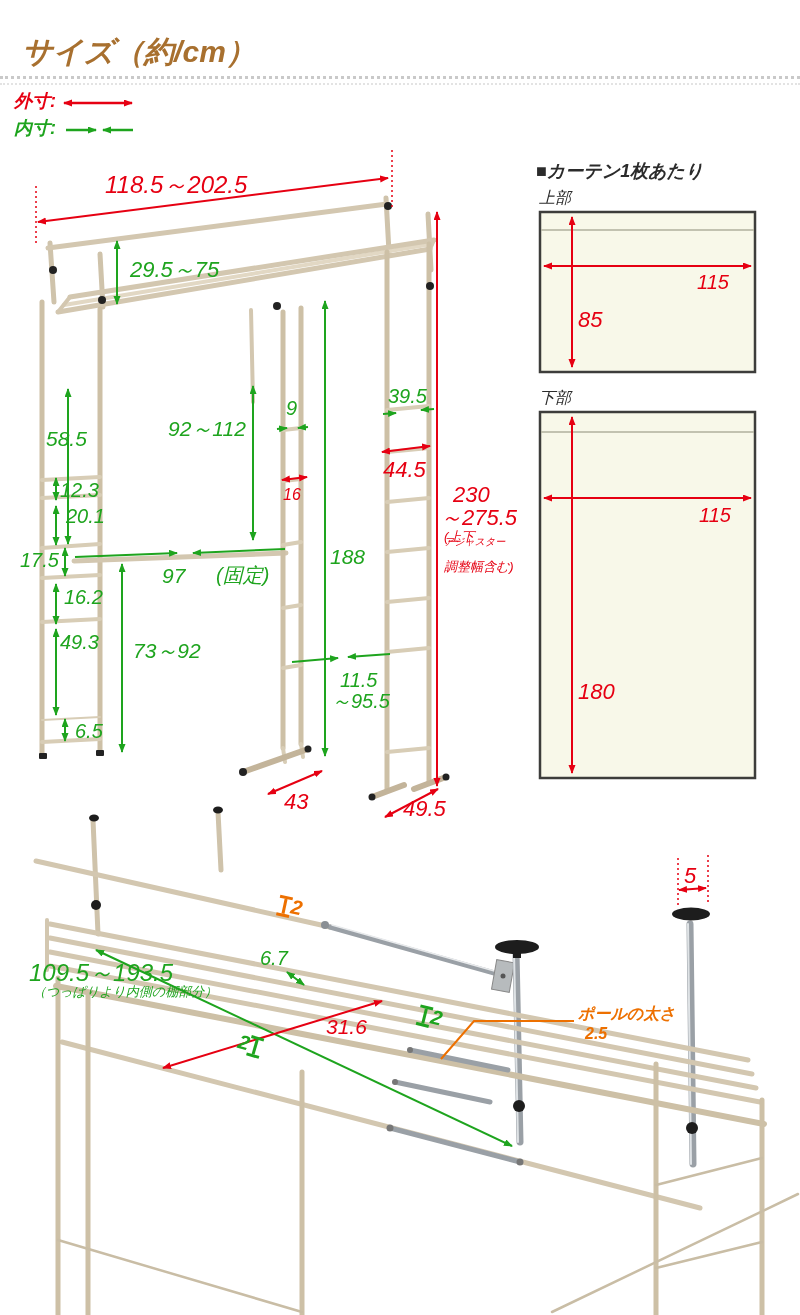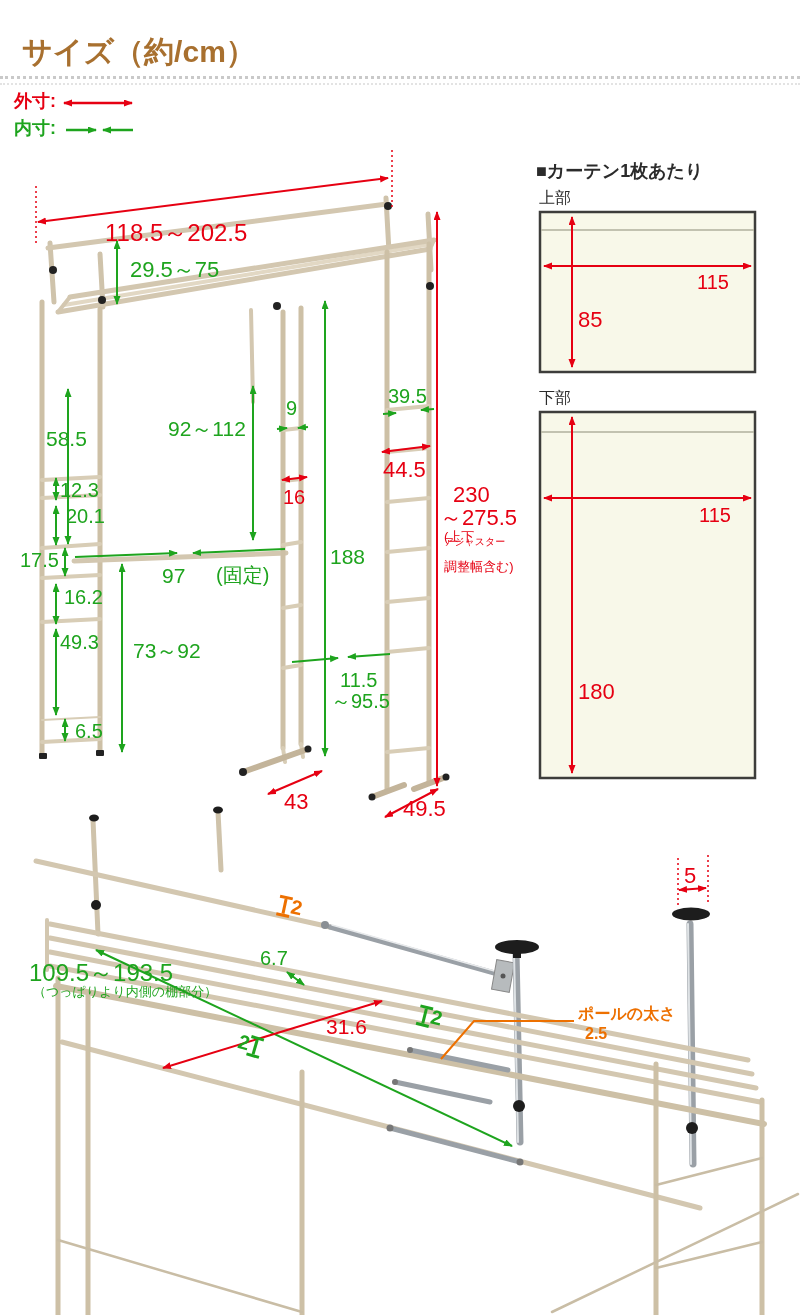--- a/index.html
+++ b/index.html
@@ -1,17 +1,17 @@
 <!DOCTYPE html>
 <html><head>
 <meta charset="utf-8">
 <style>
   html,body{margin:0;padding:0;background:#fff;}
   #stage{position:relative;width:800px;height:1315px;background:#ffffff;overflow:hidden;
-         font-family:"Liberation Sans","DejaVu Sans",sans-serif;}
+         font-family:"Liberation Sans","DejaVu Sans",sans-serif;font-style:italic;}
   svg{position:absolute;left:0;top:0;}
   .lbl{position:absolute;line-height:1.05;white-space:nowrap;letter-spacing:0;}
   .red{color:#e60012;}
   .green{color:#1ea41e;}
   .orange{color:#ed7000;}
   .black{color:#2b2b2b;}
   .brown{color:#a8702f;}
   .gray{color:#4a4a4a;}
   .b{font-weight:bold;}
   .sep1{position:absolute;left:0;top:76px;width:800px;border-top:3px dotted #c9c9c9;}
@@ -256,29 +256,29 @@
     </g>
   </svg>
 
   <div class="lbl brown b" style="left:22px;top:36px;font-size:30px;">サイズ（約/cm）</div>
   <div class="sep1"></div>
   <div class="sep2"></div>
 
   <div class="lbl red b" style="left:14px;top:92px;font-size:18px;text-align:right;">外寸:</div>
   <div class="lbl green b" style="left:14px;top:119px;font-size:18px;">内寸:</div>
 
-  <div class="lbl red" style="left:105px;top:172px;font-size:24px;margin-top:48px;">118.5～202.5</div>
+  <div class="lbl red" style="left:105px;top:172px;font-size:24px;">118.5～202.5</div>
   <div class="lbl green" style="left:130px;top:258px;font-size:22px;">29.5～75</div>
   <div class="lbl green" style="left:46px;top:428px;font-size:21px;">58.5</div>
   <div class="lbl green" style="left:168px;top:418px;font-size:21px;">92～112</div>
   <div class="lbl green" style="left:286px;top:398px;font-size:20px;">9</div>
   <div class="lbl green" style="left:388px;top:386px;font-size:20px;">39.5</div>
   <div class="lbl red" style="left:383px;top:458px;font-size:22px;">44.5</div>
   <div class="lbl green" style="left:60px;top:480px;font-size:20px;">12.3</div>
-  <div class="lbl red" style="left:283px;top:487px;font-size:20px;">16</div>
+  <div class="lbl red" style="left:283px;top:487px;font-size:16px;">16</div>
   <div class="lbl green" style="left:66px;top:506px;font-size:20px;">20.1</div>
   <div class="lbl red" style="left:453px;top:483px;font-size:22px;">230</div>
   <div class="lbl red" style="left:440px;top:506px;font-size:22px;">～275.5</div>
   <div class="lbl red" style="left:444px;top:530px;font-size:13px;">(上下</div>
   <div class="lbl red" style="left:444px;top:537px;font-size:10px;">アジャスター</div>
   <div class="lbl red" style="left:444px;top:560px;font-size:13px;">調整幅含む)</div>
   <div class="lbl green" style="left:20px;top:550px;font-size:20px;">17.5</div>
   <div class="lbl green" style="left:162px;top:565px;font-size:21px;">97</div>
   <div class="lbl green" style="left:216px;top:565px;font-size:20px;">(固定)</div>
   <div class="lbl green" style="left:330px;top:546px;font-size:21px;">188</div>

